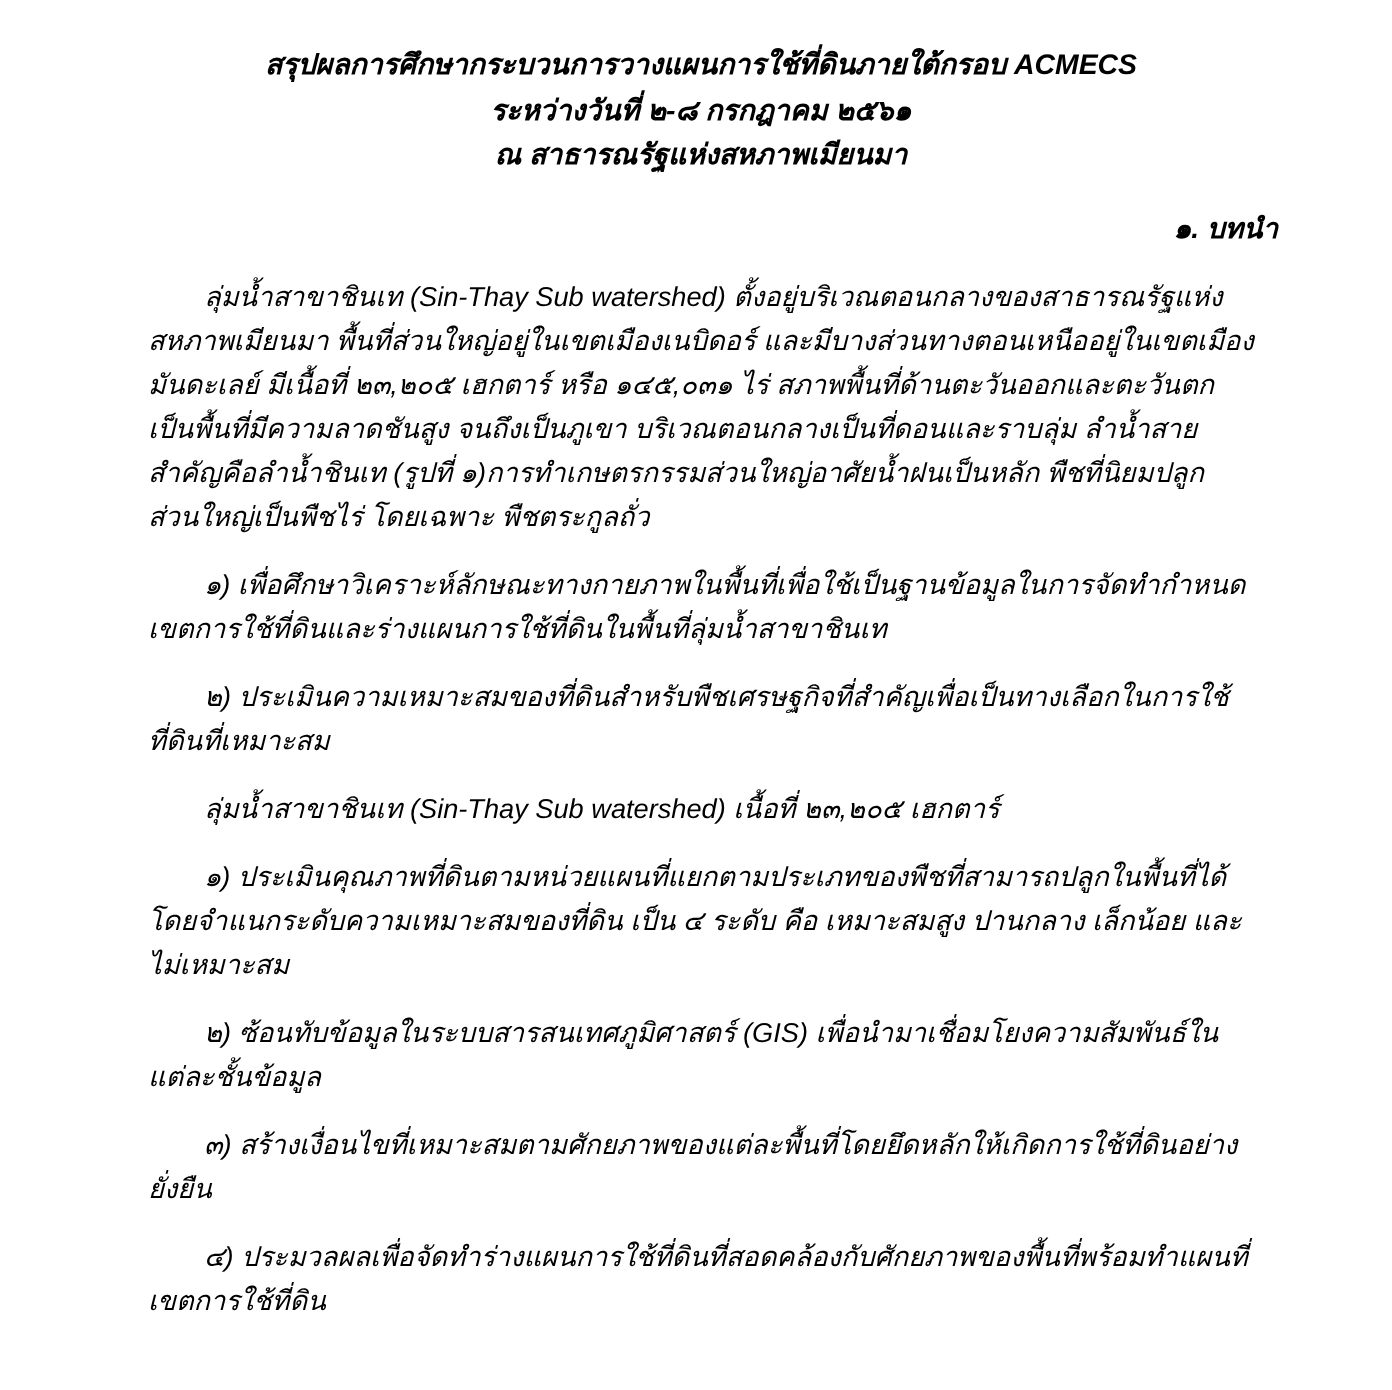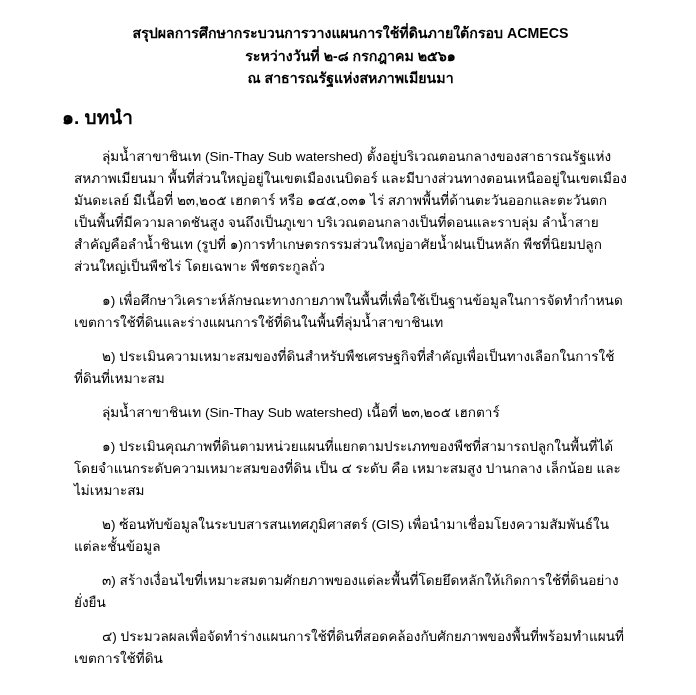--- a/index.html
+++ b/index.html
@@ -15,34 +15,36 @@
     overflow: hidden;
   }
   .page {
     box-sizing: border-box;
     width: 696px;
     height: 530px;
     padding: 22px 57px 8px 62px;
     font-size: 13.6px;
     line-height: 1.62;
     text-align: left;
+    font-style: italic;
   }
   .title-block {
     margin-bottom: 8px;
   }
   .title-line {
     text-align: center;
     font-weight: bold;
     font-size: 14.2px;
     line-height: 1.6;
   }
   .section-heading {
     font-weight: bold;
-    font-size: 19px;
+    font-size: 14px;
     margin: 13px 0 7px 0;
+    text-align: right;
   }
   .para {
     margin: 12px;
     text-indent: 28px;
   }
 </style>
 </head>
 <body>
 
 <div class="page">

